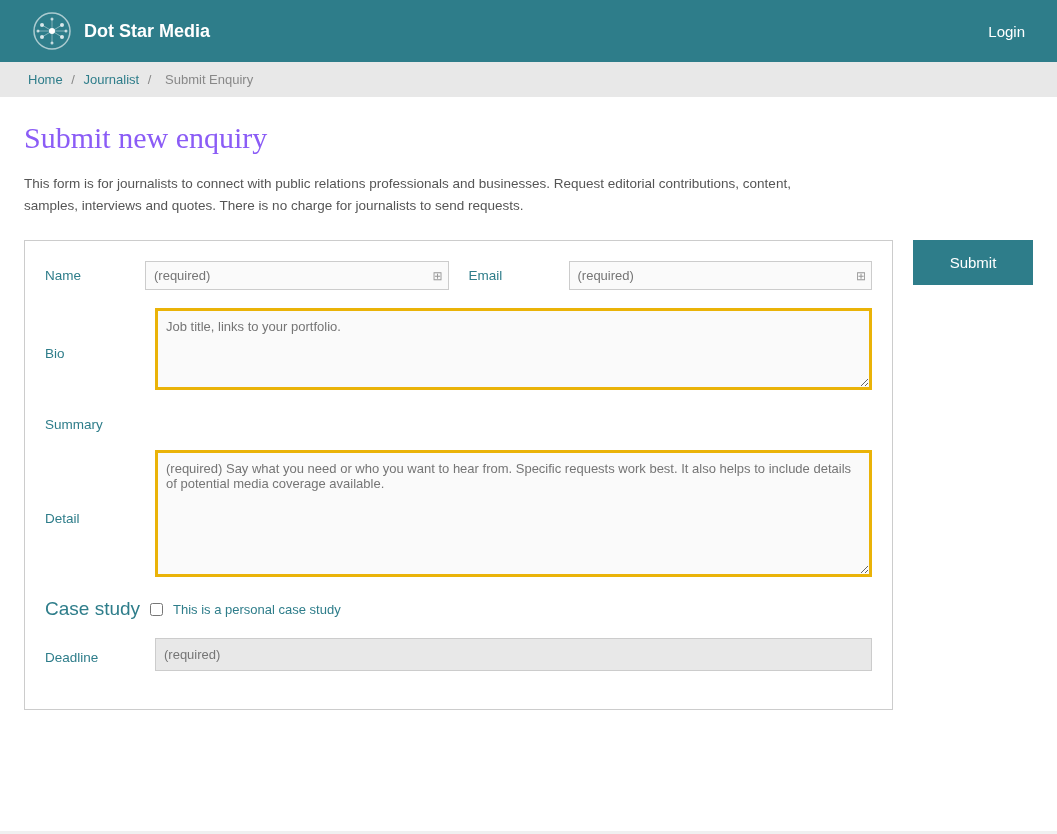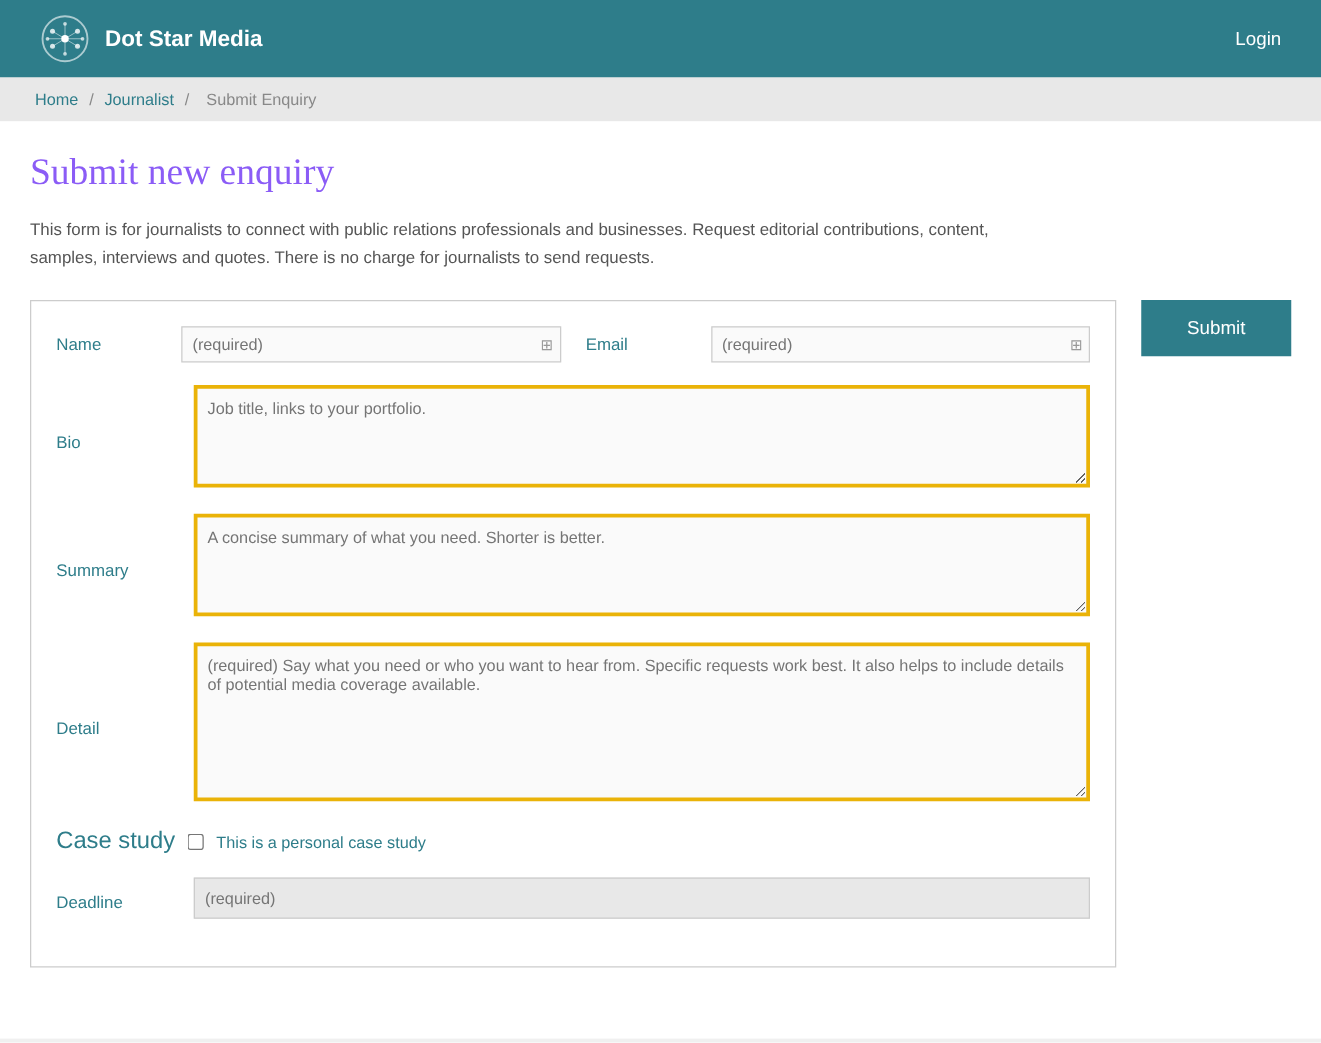--- a/index.html
+++ b/index.html
@@ -261,23 +261,20 @@
 
       <div class="form-row">
         <label class="form-label">Bio</label>
         <div class="form-field">
           <textarea class="form-textarea" rows="4" placeholder="Job title, links to your portfolio." style=""></textarea>
         </div>
       </div>
 
       <div class="form-row">
         <label class="form-label">Summary</label>
-        <div class="form-field">
-          <textarea class="form-textarea" rows="4" placeholder="A concise summary of what you need. Shorter is better." style=""></textarea>
-        </div>
       </div>
 
       <div class="form-row">
         <label class="form-label">Detail</label>
         <div class="form-field">
           <textarea class="form-textarea" rows="7" style="color: rgb(46, 125, 138);" placeholder="(required) Say what you need or who you want to hear from. Specific requests work best. It also helps to include details of potential media coverage available."></textarea>
         </div>
       </div>
 
       <div class="checkbox-row">

